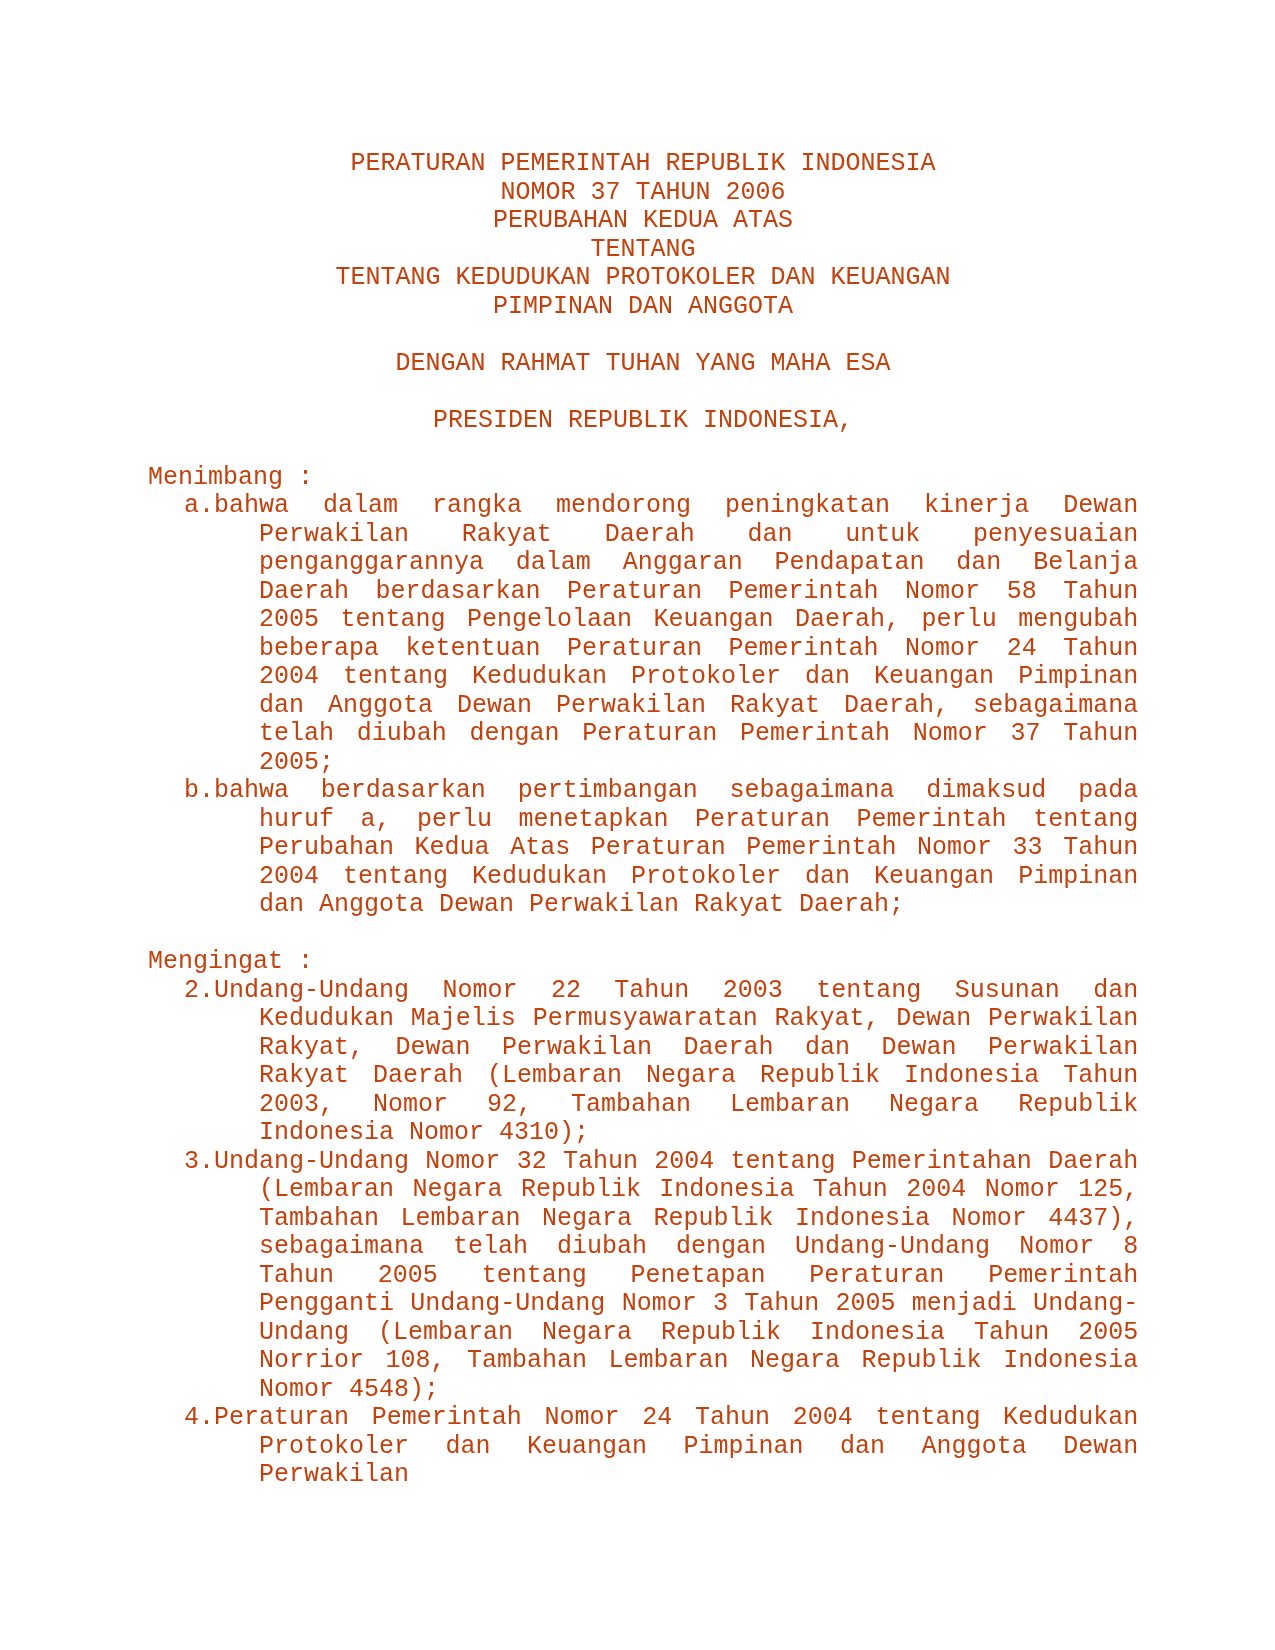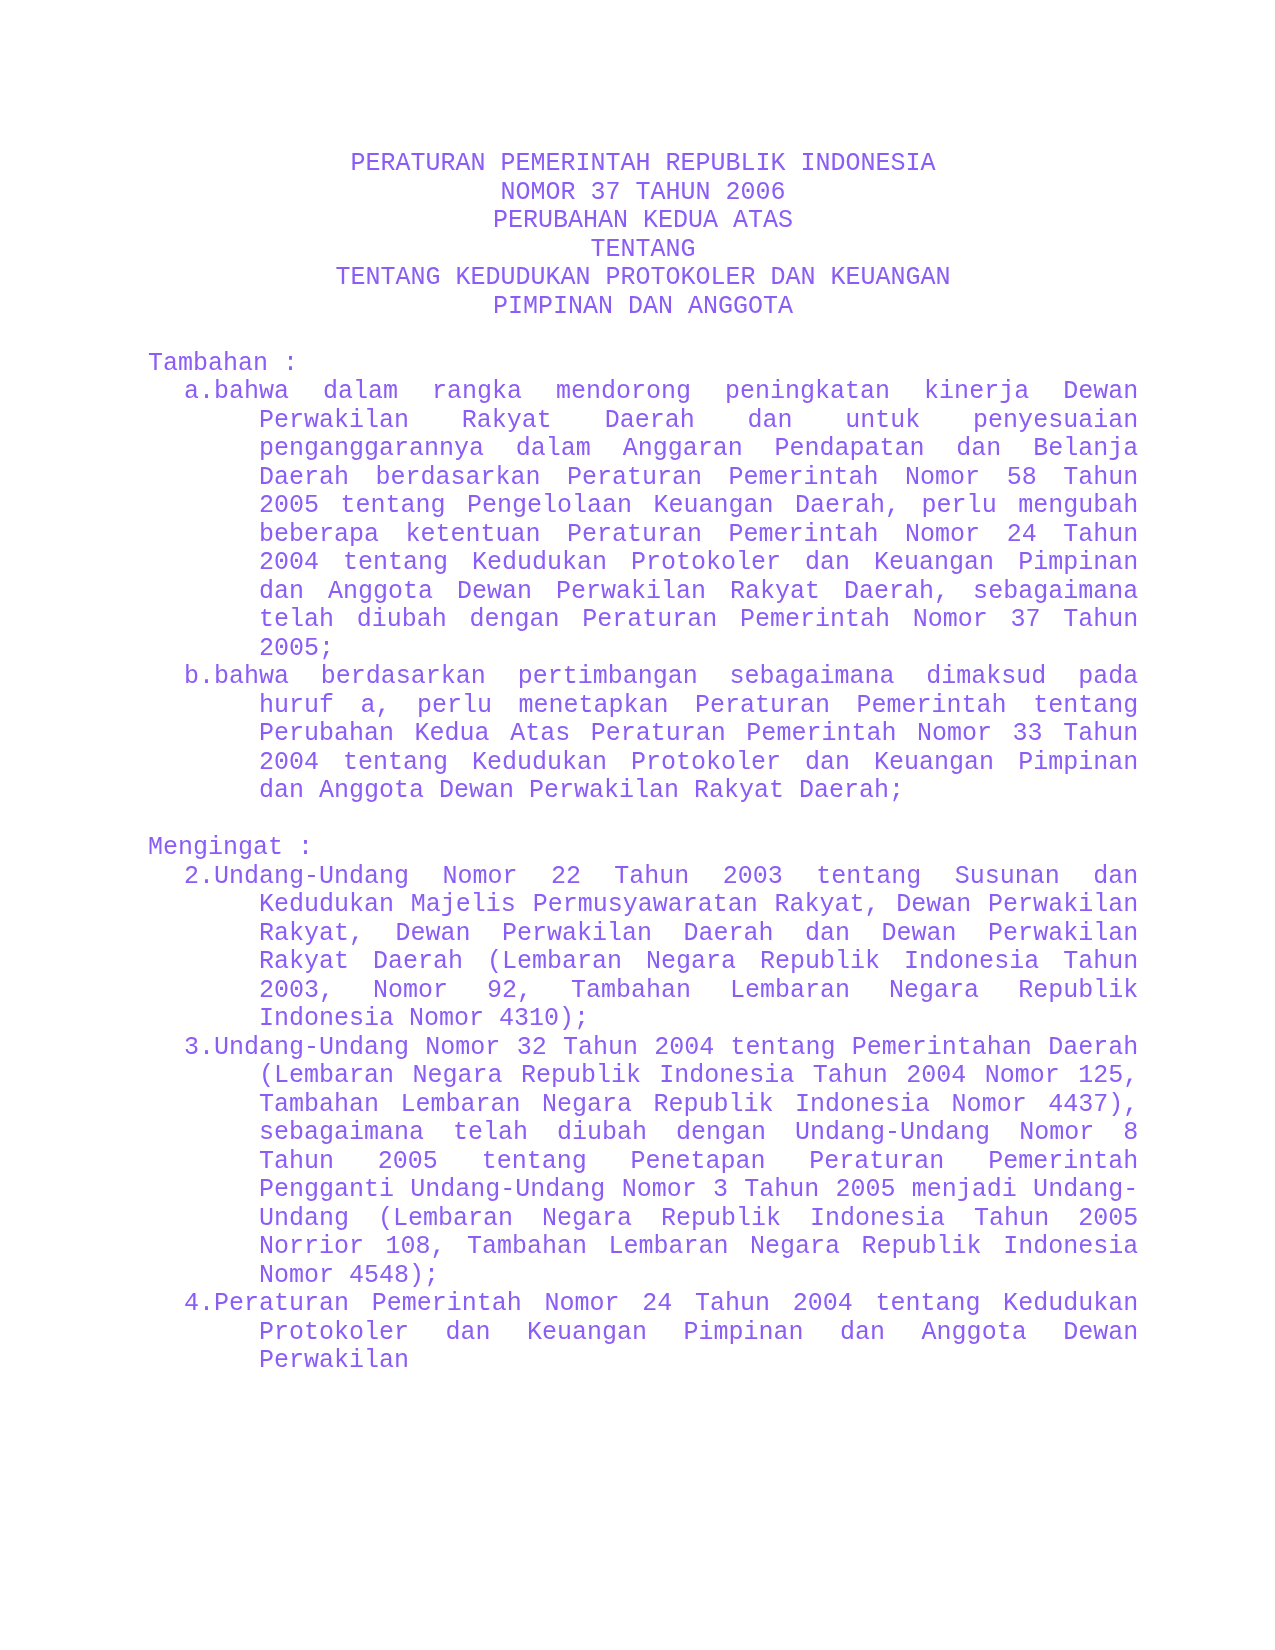--- a/index.html
+++ b/index.html
@@ -11,21 +11,21 @@
     overflow: hidden;
   }
   .doc {
     position: absolute;
     left: 148px;
     top: 150px;
     width: 66ch;
     font-family: "Liberation Mono", "DejaVu Sans Mono", monospace;
     font-size: 25px;
     line-height: 28.5px;
-    color: #8b5cf6;
+    color: #c2410c;
     letter-spacing: 0;
   }
   .center { text-align: center; }
   .label { text-align: left; white-space: pre; }
   .item {
     padding-left: 5ch;
     text-indent: -5ch;
     text-align: justify;
     text-align-last: left;
     margin-left: 36px;
@@ -39,23 +39,25 @@
 
   <div class="center">
     <div>PERATURAN PEMERINTAH REPUBLIK INDONESIA</div>
     <div>NOMOR 37 TAHUN 2006</div>
     <div>PERUBAHAN KEDUA ATAS</div>
     <div>TENTANG</div>
     <div>TENTANG KEDUDUKAN PROTOKOLER DAN KEUANGAN</div>
     <div>PIMPINAN DAN ANGGOTA</div>
   </div>
 
+  <div class="center gap">DENGAN RAHMAT TUHAN YANG MAHA ESA</div>
 
+  <div class="center gap">PRESIDEN REPUBLIK INDONESIA,</div>
 
-  <div class="label gap">Tambahan :</div>
+  <div class="label gap">Menimbang :</div>
   <div class="item">a.bahwa dalam rangka mendorong peningkatan kinerja Dewan Perwakilan Rakyat Daerah dan untuk penyesuaian penganggarannya dalam Anggaran Pendapatan dan Belanja Daerah berdasarkan Peraturan Pemerintah Nomor 58 Tahun 2005 tentang Pengelolaan Keuangan Daerah, perlu mengubah beberapa ketentuan Peraturan Pemerintah Nomor 24 Tahun 2004 tentang Kedudukan Protokoler dan Keuangan Pimpinan dan Anggota Dewan Perwakilan Rakyat Daerah, sebagaimana telah diubah dengan Peraturan Pemerintah Nomor 37 Tahun 2005;</div>
   <div class="item">b.bahwa berdasarkan pertimbangan sebagaimana dimaksud pada huruf a, perlu menetapkan Peraturan Pemerintah tentang Perubahan Kedua Atas Peraturan Pemerintah Nomor 33 Tahun 2004 tentang Kedudukan Protokoler dan Keuangan Pimpinan dan Anggota Dewan Perwakilan Rakyat Daerah;</div>
 
   <div class="label gap">Mengingat :</div>
   <div class="item">2.Undang-Undang Nomor 22 Tahun 2003 tentang Susunan dan Kedudukan Majelis Permusyawaratan Rakyat, Dewan Perwakilan Rakyat, Dewan Perwakilan Daerah dan Dewan Perwakilan Rakyat Daerah (Lembaran Negara Republik Indonesia Tahun 2003, Nomor 92, Tambahan Lembaran Negara Republik Indonesia Nomor 4310);</div>
   <div class="item">3.Undang-Undang Nomor 32 Tahun 2004 tentang Pemerintahan Daerah (Lembaran Negara Republik Indonesia Tahun 2004 Nomor 125, Tambahan Lembaran Negara Republik Indonesia Nomor 4437), sebagaimana telah diubah dengan Undang-Undang Nomor 8 Tahun 2005 tentang Penetapan Peraturan Pemerintah Pengganti Undang-Undang Nomor 3 Tahun 2005 menjadi Undang-Undang (Lembaran Negara Republik Indonesia Tahun 2005 Norrior 108, Tambahan Lembaran Negara Republik Indonesia Nomor 4548);</div>
   <div class="item">4.Peraturan Pemerintah Nomor 24 Tahun 2004 tentang Kedudukan Protokoler dan Keuangan Pimpinan dan Anggota Dewan Perwakilan</div>
 
 </div>
 

